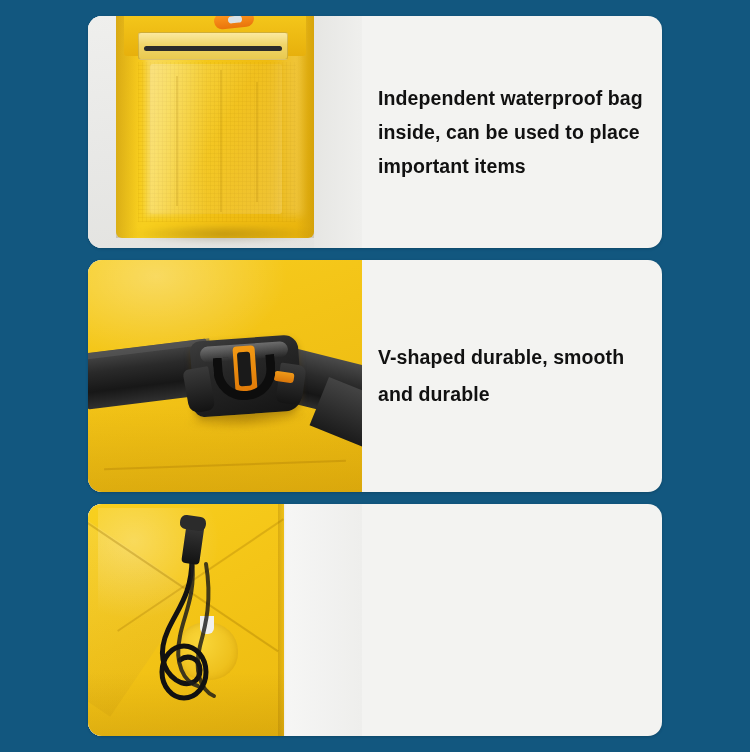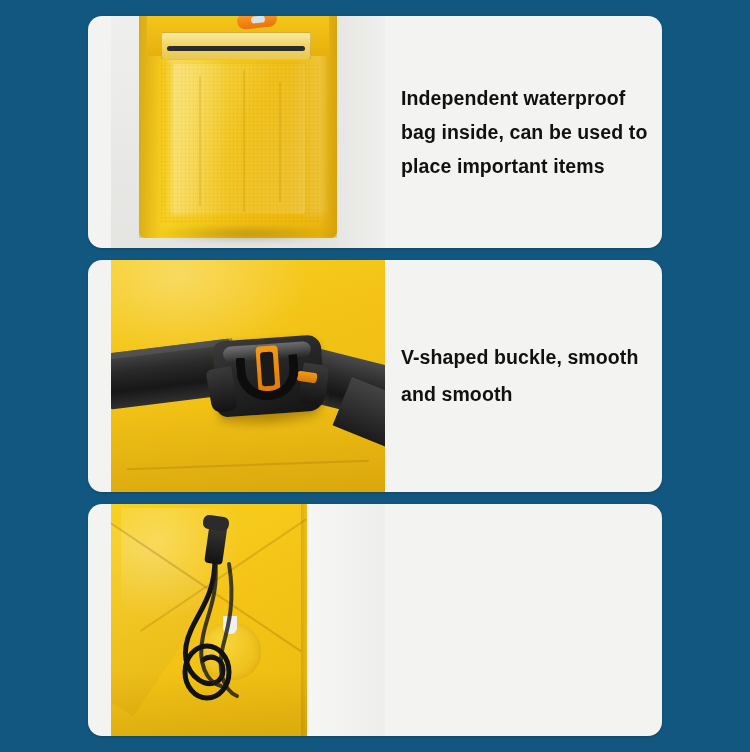--- a/index.html
+++ b/index.html
@@ -27,21 +27,20 @@
   .card {
     position: relative;
     width: 574px;
     height: 232px;
     background: #f3f3f1;
     border-radius: 14px;
     overflow: hidden;
     display: flex;
     flex-direction: row;
     box-shadow: 0 1px 3px rgba(0,0,0,0.18);
-    padding-left: 23px;
   }
   .card-photo {
     position: relative;
     width: 274px;
     height: 232px;
     flex: 0 0 274px;
     overflow: hidden;
     background: #ecece9;
   }
   .card-text {
@@ -533,21 +532,21 @@
       <div class="p2-buckle-body"></div>
       <div class="p2-buckle-arm-l"></div>
       <div class="p2-buckle-arm-r"></div>
       <div class="p2-buckle-prong"></div>
       <div class="p2-buckle-high"></div>
       <div class="p2-buckle-slot"></div>
       <div class="p2-buckle-slot-dark"></div>
       <div class="p2-buckle-v"></div>
     </div>
     <div class="card-text center">
-      <p>V-shaped buckle, smooth and smooth</p>
+      <p>V-shaped durable, smooth and durable</p>
     </div>
   </div>
 
   <div class="card">
     <div class="card-photo">
       <div class="p3-bg"></div>
       <div class="p3-white-panel"></div>
       <div class="p3-bag">
         <div class="p3-sheen"></div>
         <div class="p3-fold-left"></div>

